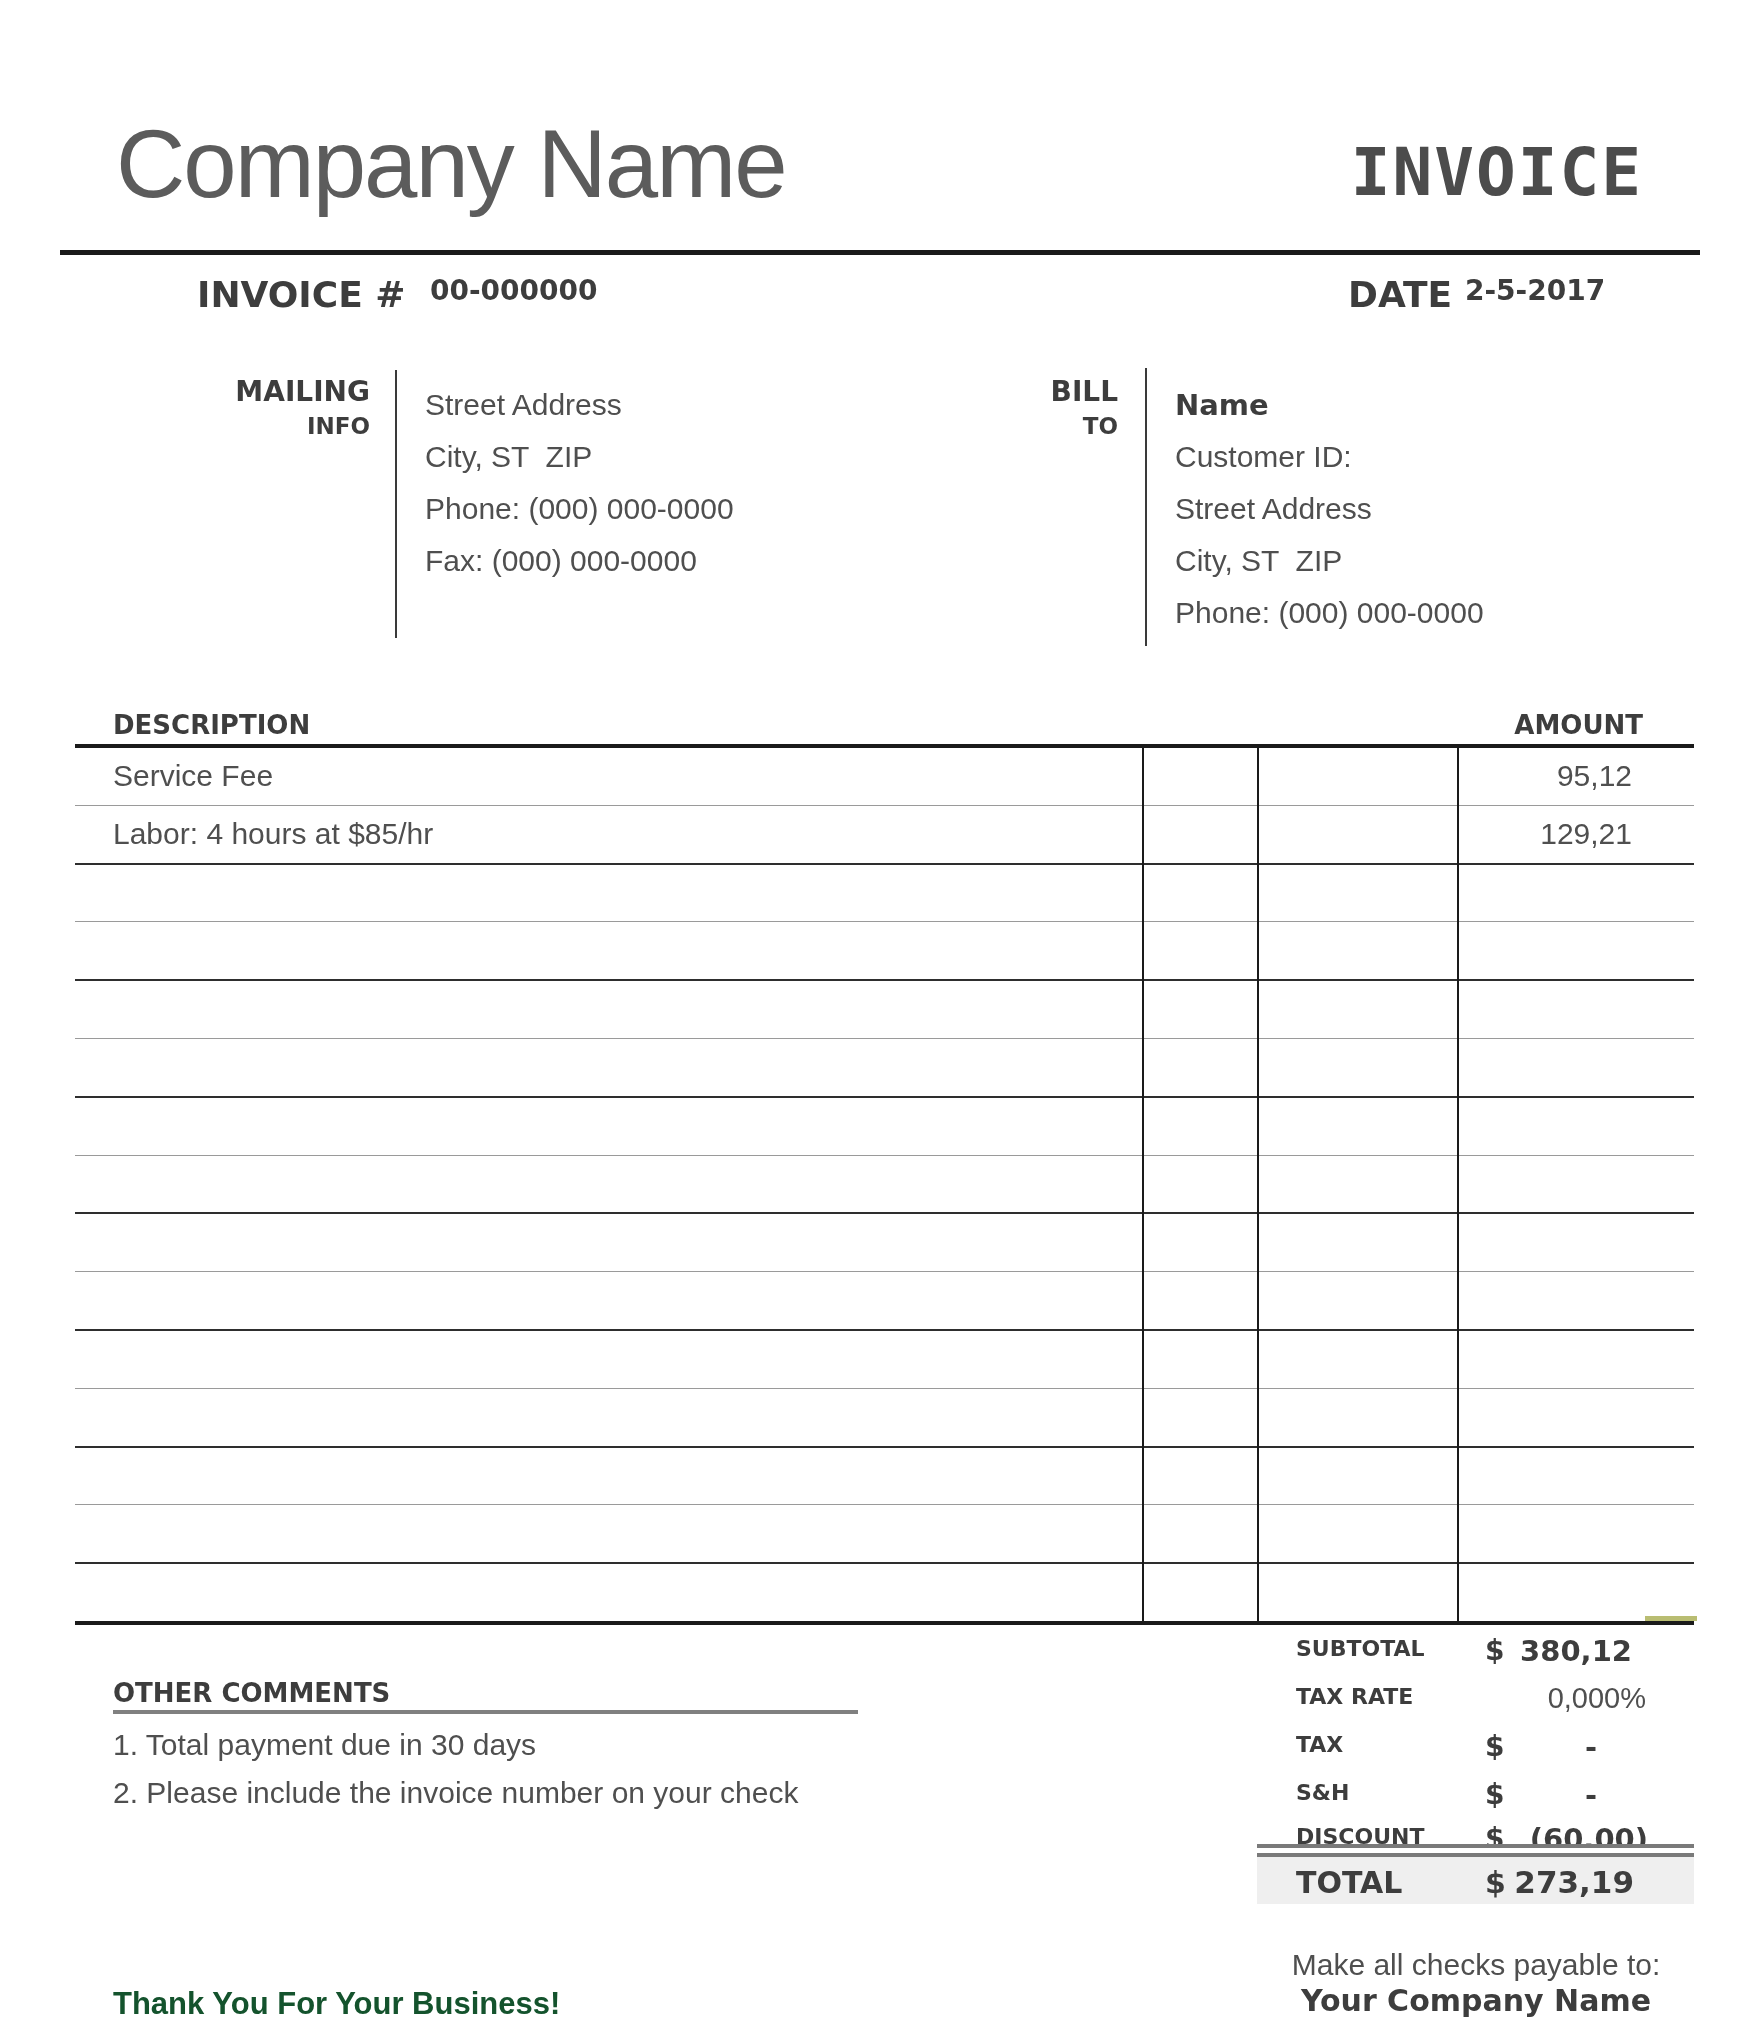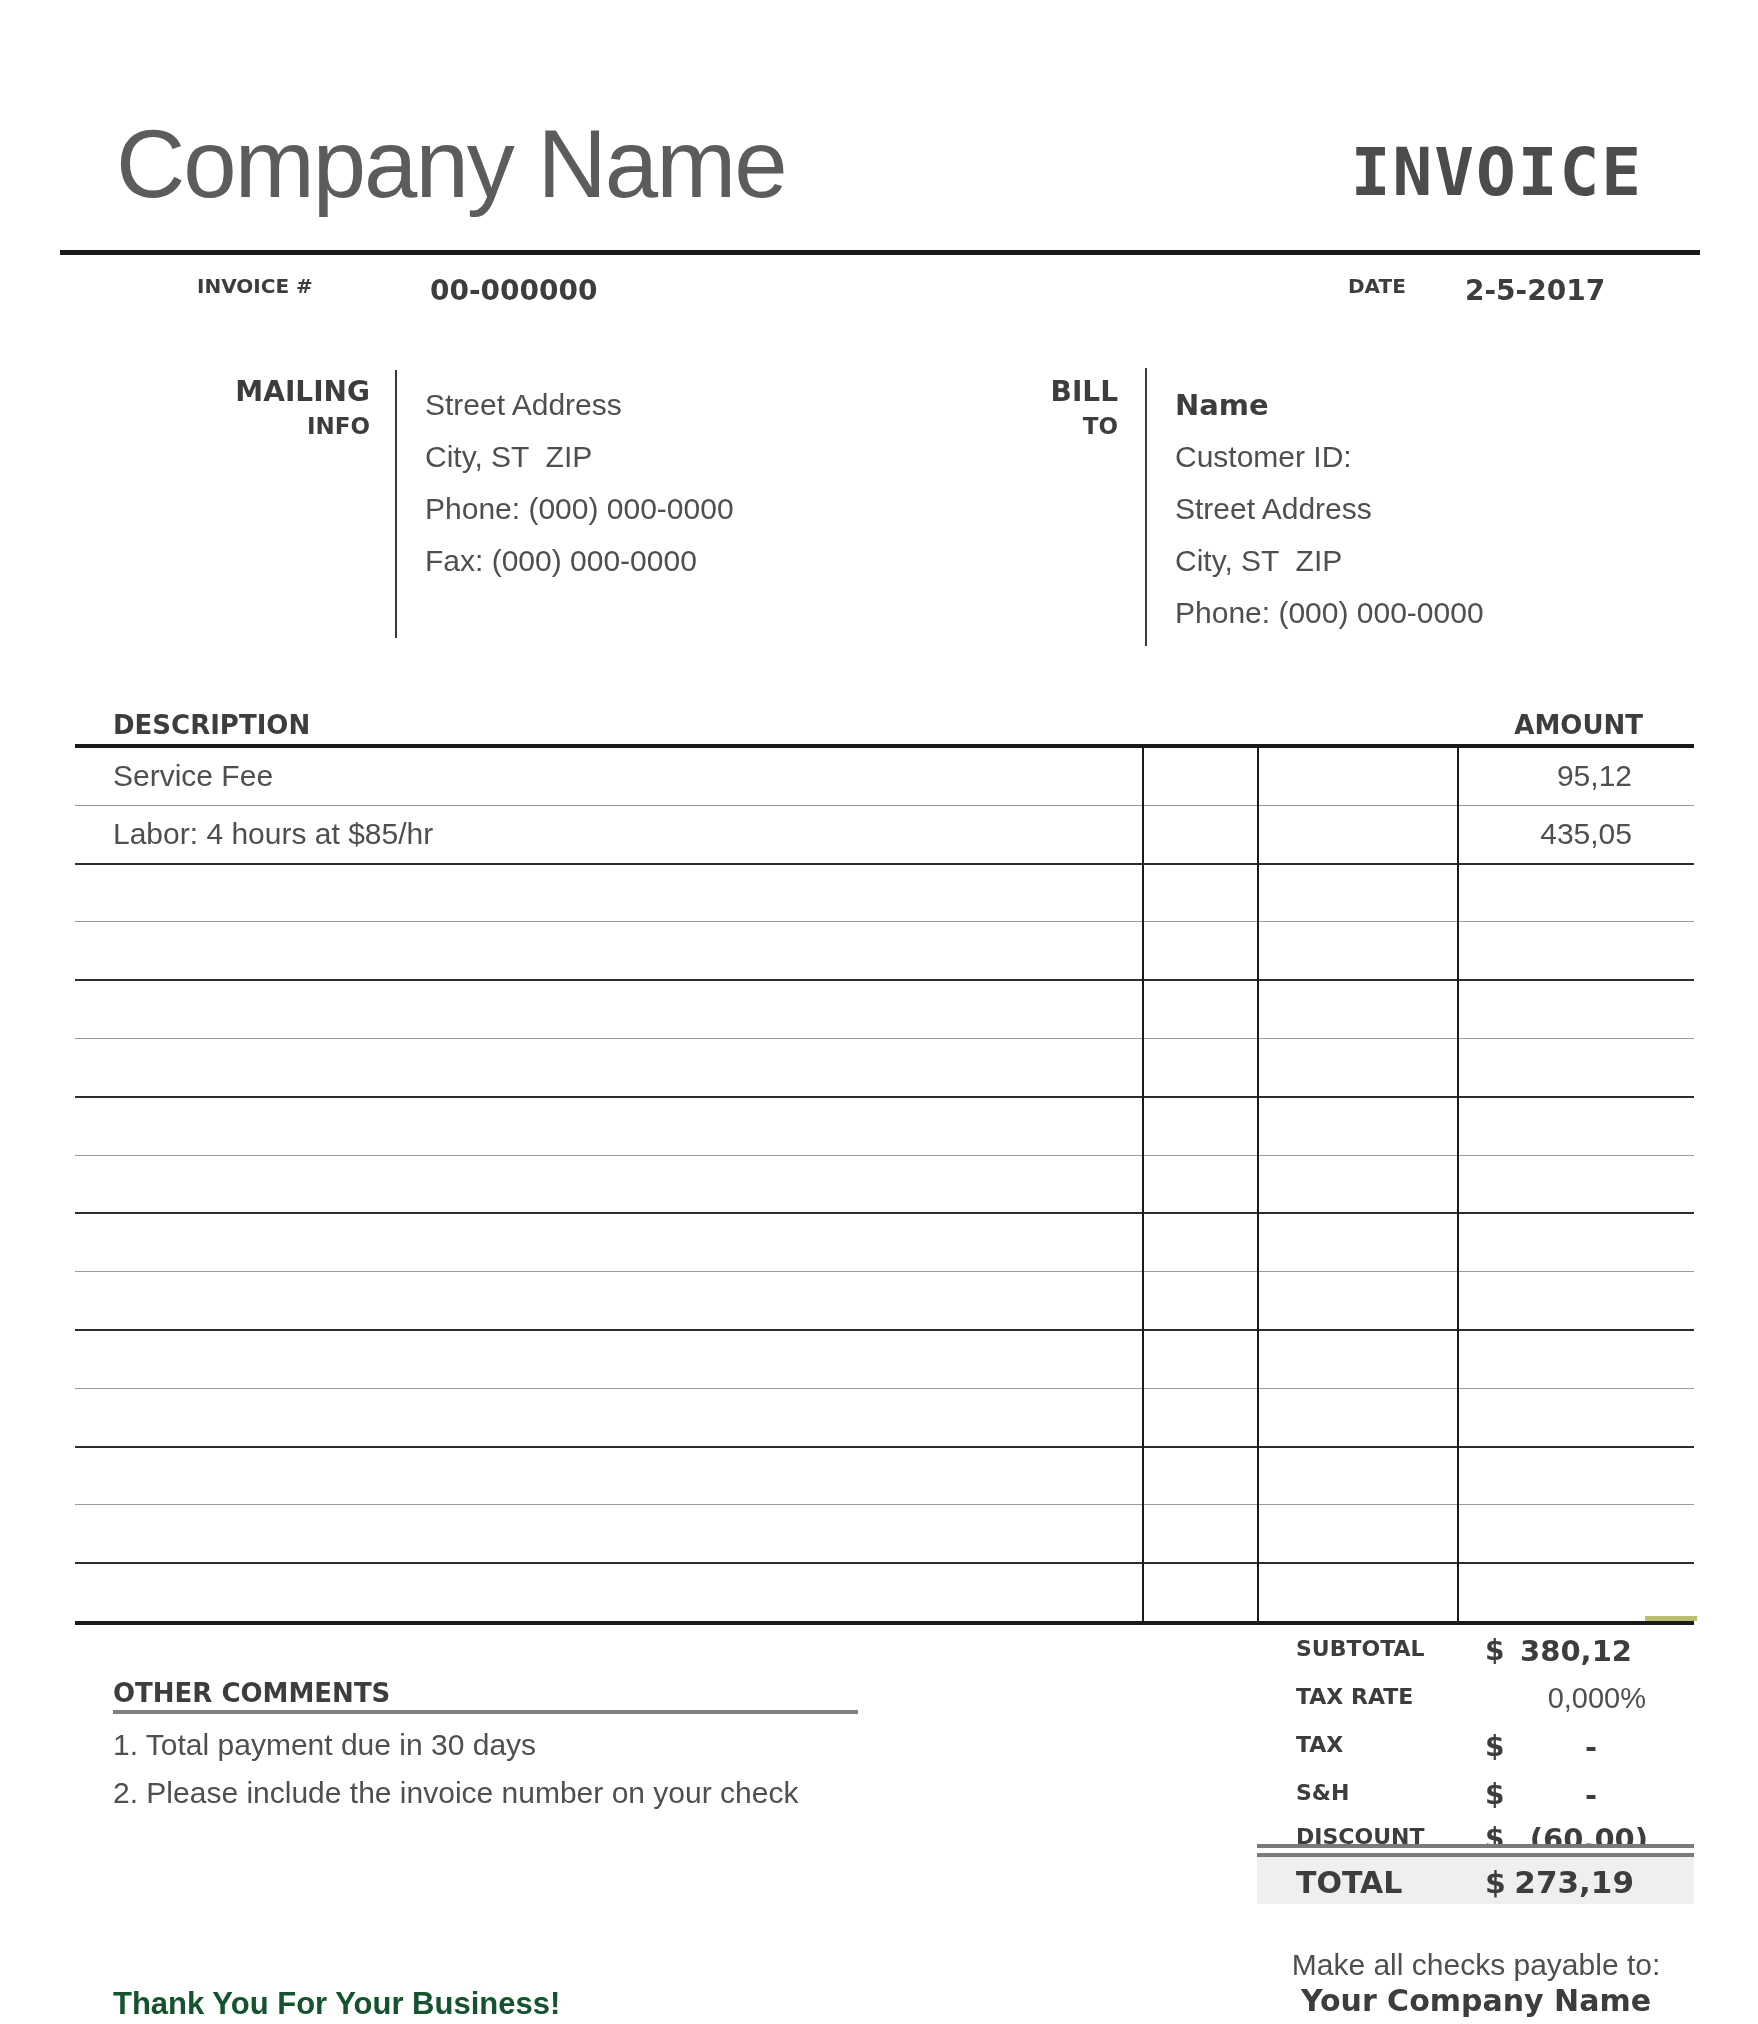--- a/index.html
+++ b/index.html
@@ -12,21 +12,21 @@
   .pre{white-space:pre;}
   .blab{font-family:"DejaVu Sans", sans-serif; font-weight:bold; color:#3d3d3d;}
 
   
   .company-name{left:116px; top:116px; font-size:96px; line-height:1; color:#5c5c5c; letter-spacing:-2px;}
   .doc-title{right:115px; top:140px; font-size:66px; line-height:1; color:#4c4c4c;
              font-family:"DejaVu Sans Mono", monospace; font-weight:bold; letter-spacing:2px;}
   .header-rule{left:60px; top:250px; width:1640px; height:5px; background:#1a1a1a;}
 
   
-  .meta-lbl{font-size:20px;}
+  .meta-lbl{font-size:36px;}
   .meta-val{font-size:28px;}
 
   
   .vdiv{width:2px; background:#3a3a3a;}
   .side-label{text-align:right; line-height:1;}
   .side-label .l1{font-size:28px; display:block;}
   .side-label .l2{font-size:23px; display:block; margin-top:9px;}
   .addr-line{font-size:30px; line-height:1;}
   .bold-name{font-family:"DejaVu Sans", sans-serif; font-weight:bold; color:#3d3d3d; font-size:29px;}
 
@@ -111,21 +111,21 @@
   <div class="abs blab col-hdr" style="left:113px; top:712px;">DESCRIPTION</div>
   <div class="abs blab col-hdr" style="right:115px; top:712px;">AMOUNT</div>
 
   <div class="abs invoice-table">
       <div class="trow sep-thin">
         <div class="cell-desc">Service Fee</div>
         <div class="cell-amount">95,12</div>
       </div>
       <div class="trow sep-dark">
         <div class="cell-desc">Labor: 4 hours at $85/hr</div>
-        <div class="cell-amount">435,05</div>
+        <div class="cell-amount">129,21</div>
       </div>
       <div class="trow sep-thin">
         <div class="cell-desc"></div>
         <div class="cell-amount"></div>
       </div>
       <div class="trow sep-dark">
         <div class="cell-desc"></div>
         <div class="cell-amount"></div>
       </div>
       <div class="trow sep-thin">

